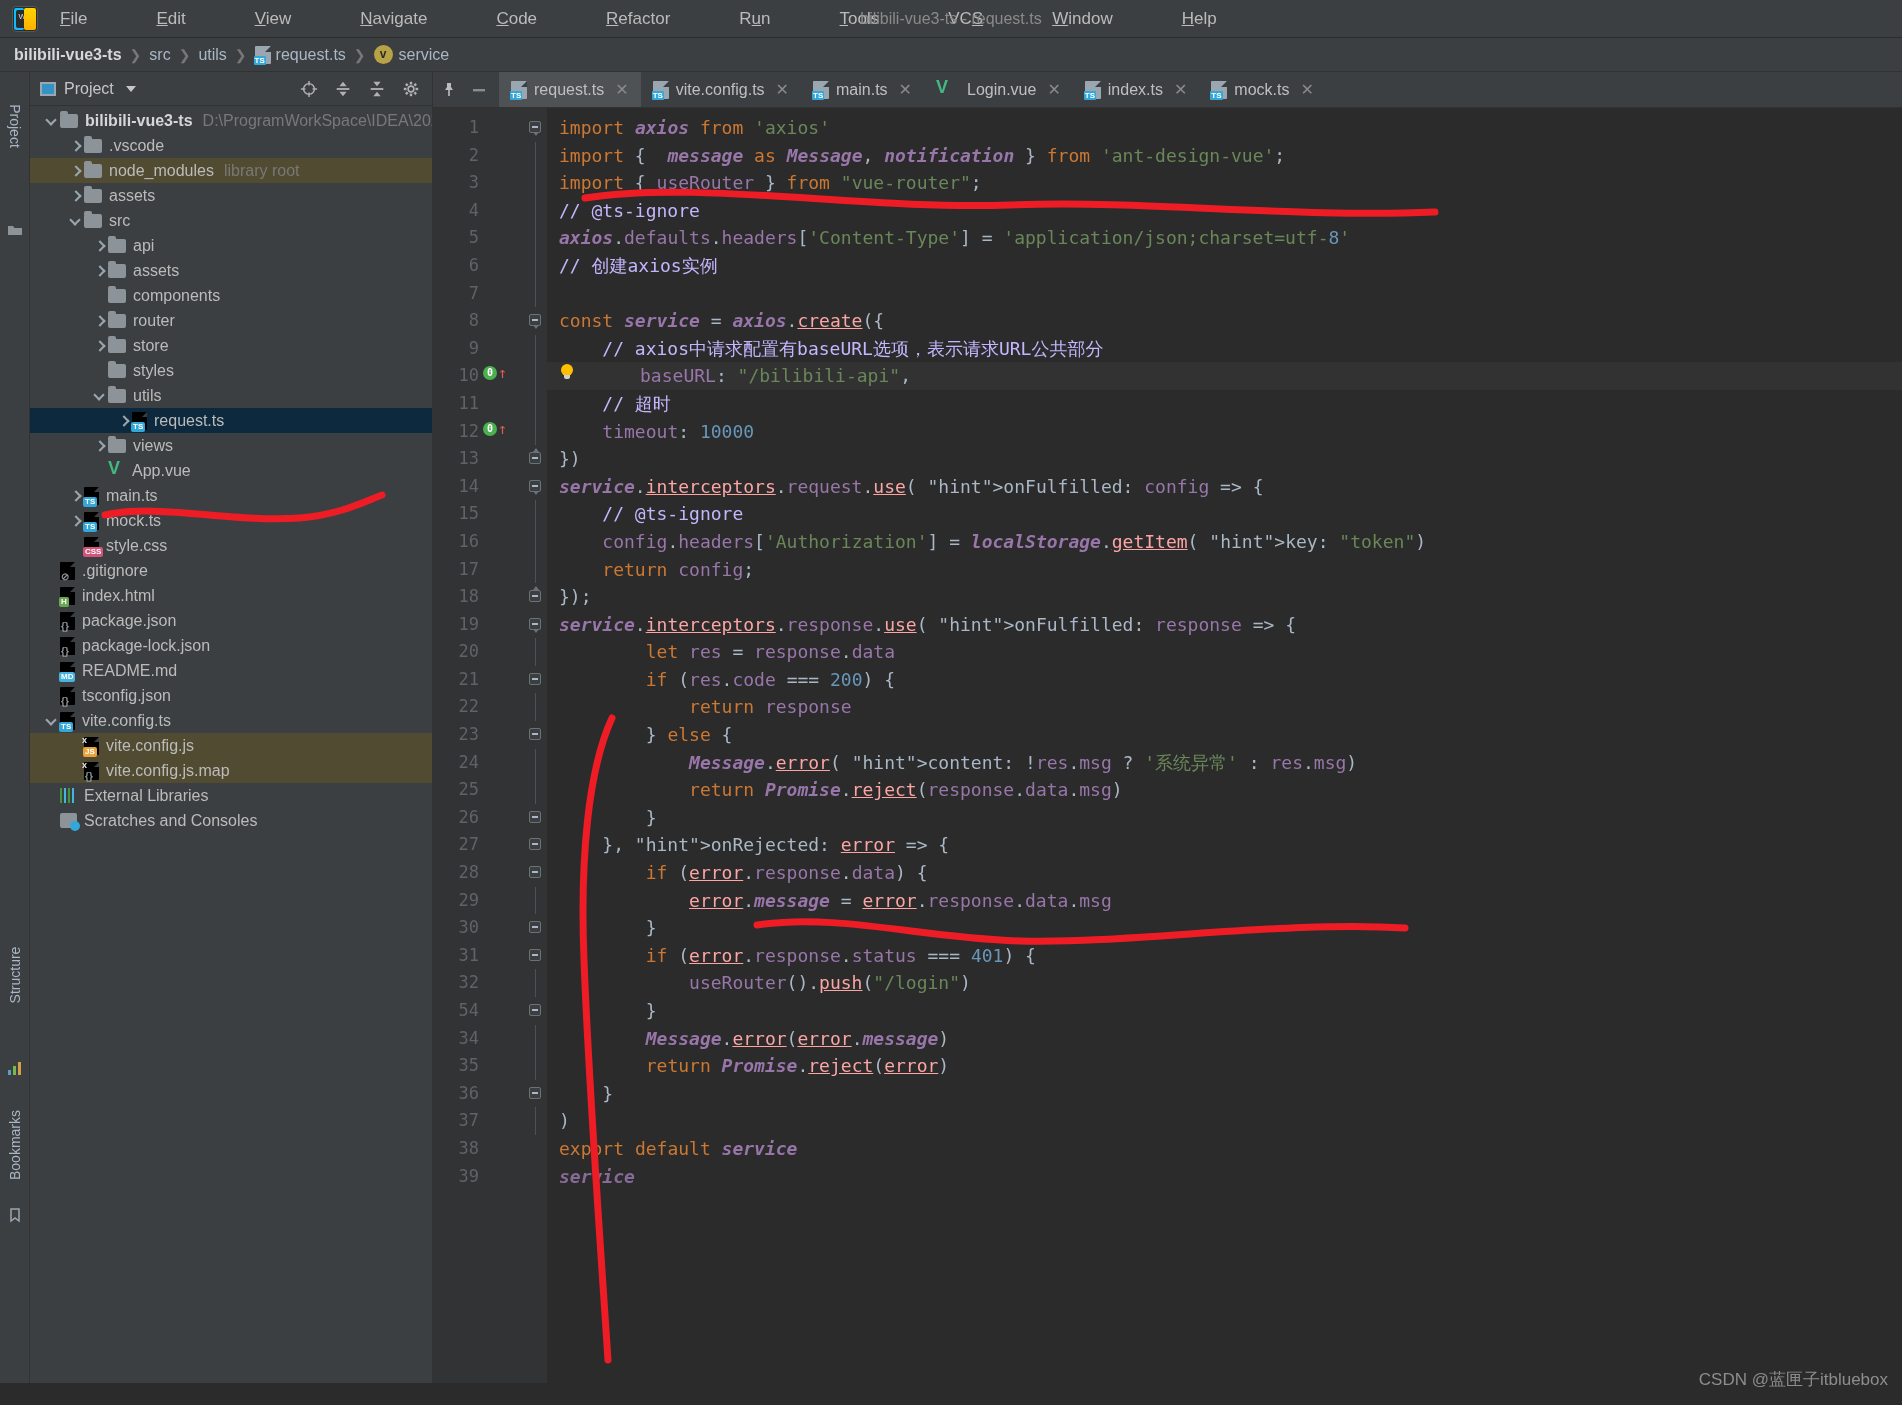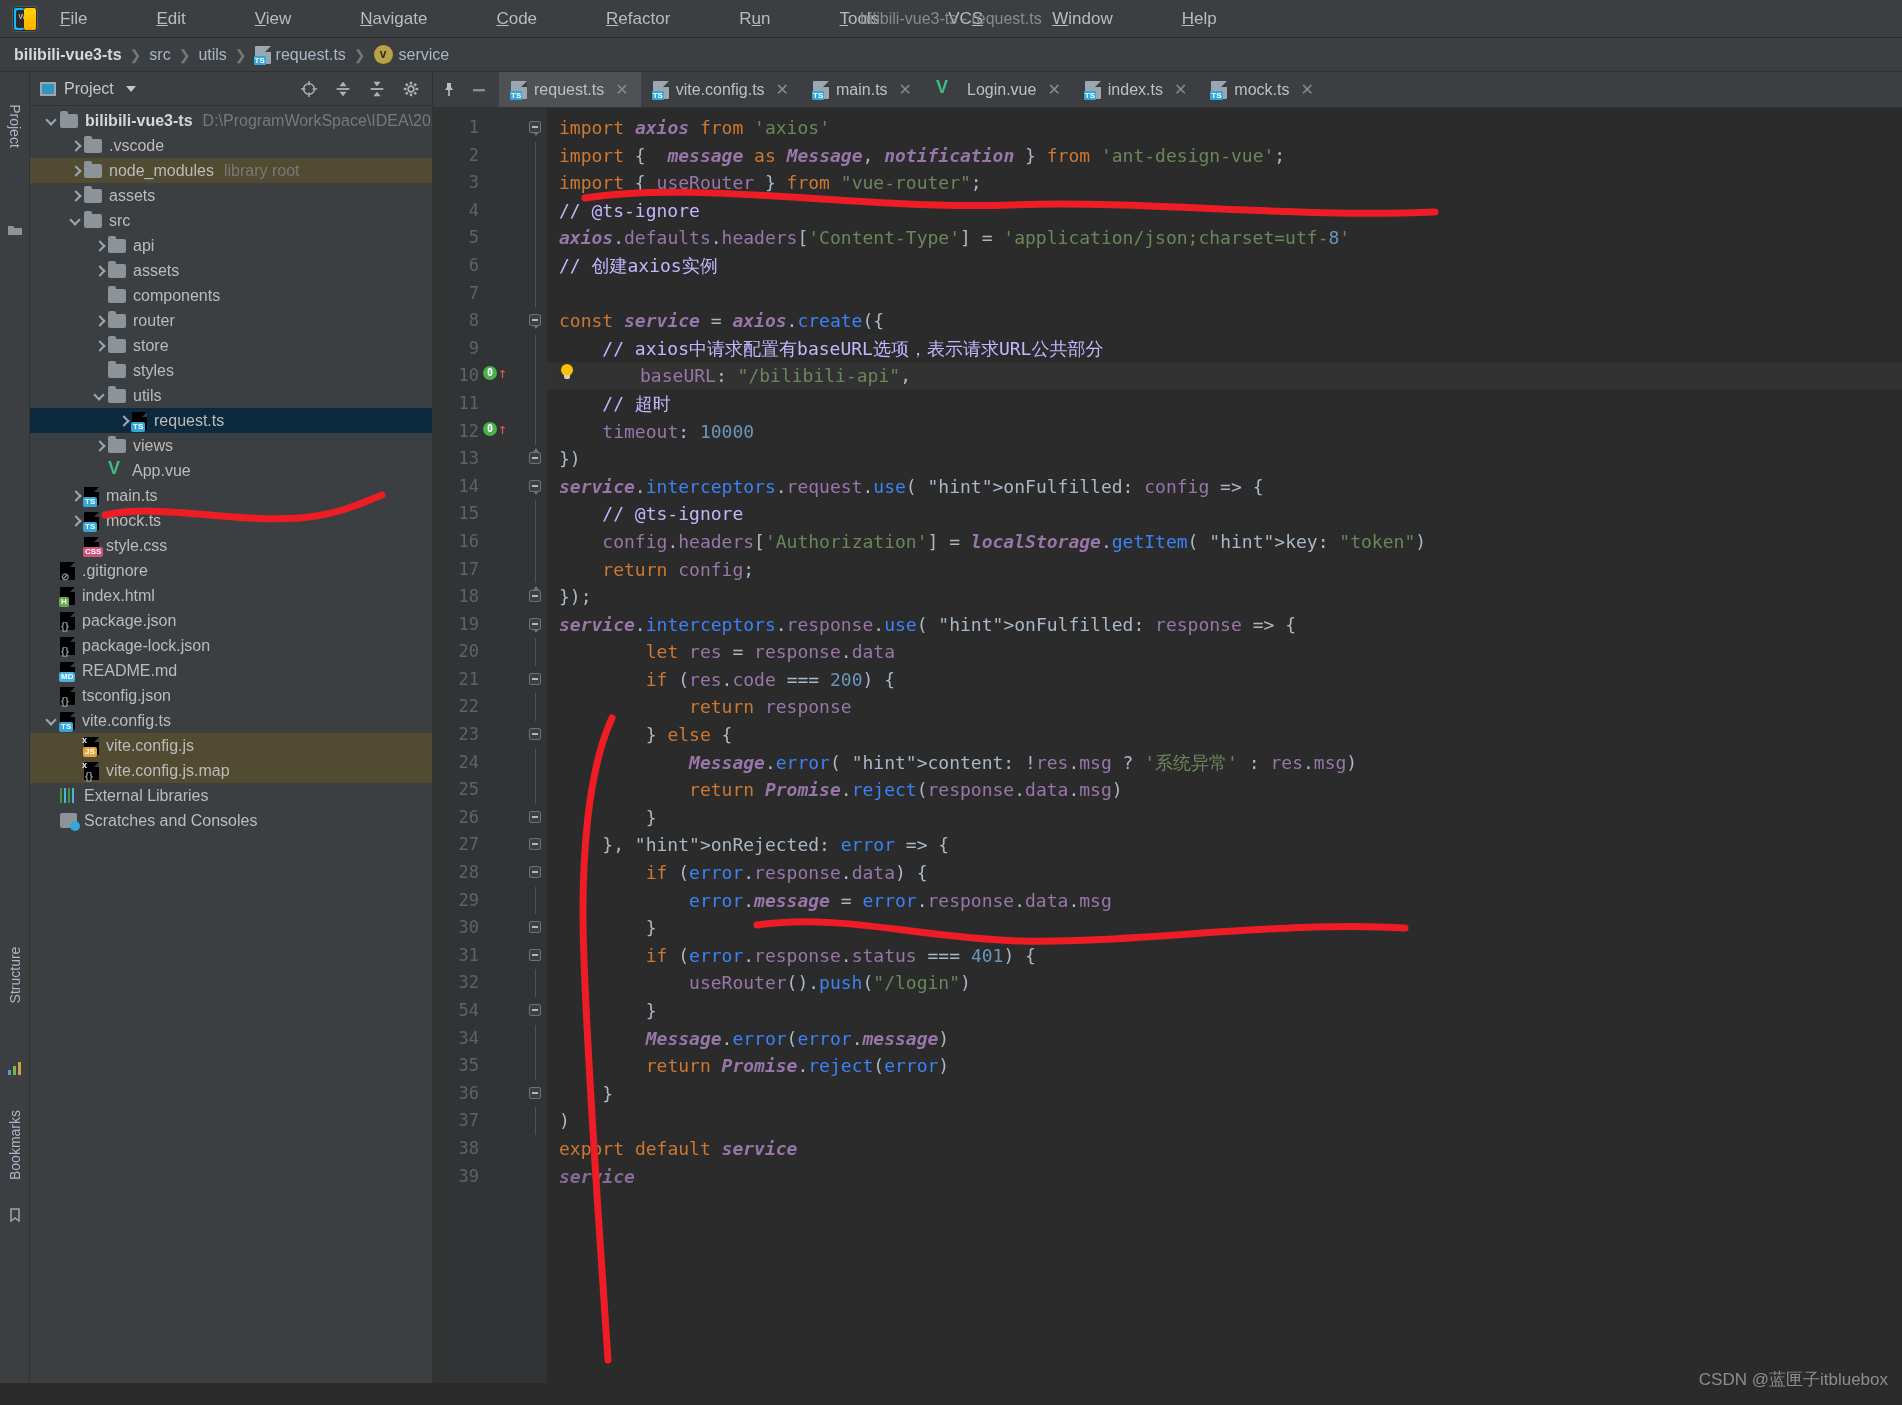--- a/index.html
+++ b/index.html
@@ -249,21 +249,21 @@
     color: #a9b7c6;
   }
   .cl { height: 27.6px; line-height: 27.6px; padding-left: 12px; }
   .cl.hlline { background: #323232; }
 
   
   .kw   { color: #cc7832; }
   .str  { color: #6a8759; }
   .num  { color: #6897bb; }
   .cmt  { color: #c4b5fd; }
-  .fn   { color: #3b82f6; }
+  .fn   { color: #fca5a5; text-decoration: underline; }
   .fld  { color: #9876aa; }
   .bital{ font-style: italic; font-weight: bold; color: #9876aa; }
 
   .bulb {
     width: 16px; height: 18px; position: relative; display: inline-block;
   }
   .bulb:before {
     content: ""; position: absolute; left: 2px; top: 0; width: 12px; height: 12px;
     border-radius: 50%; background: #ffc000;
   }

